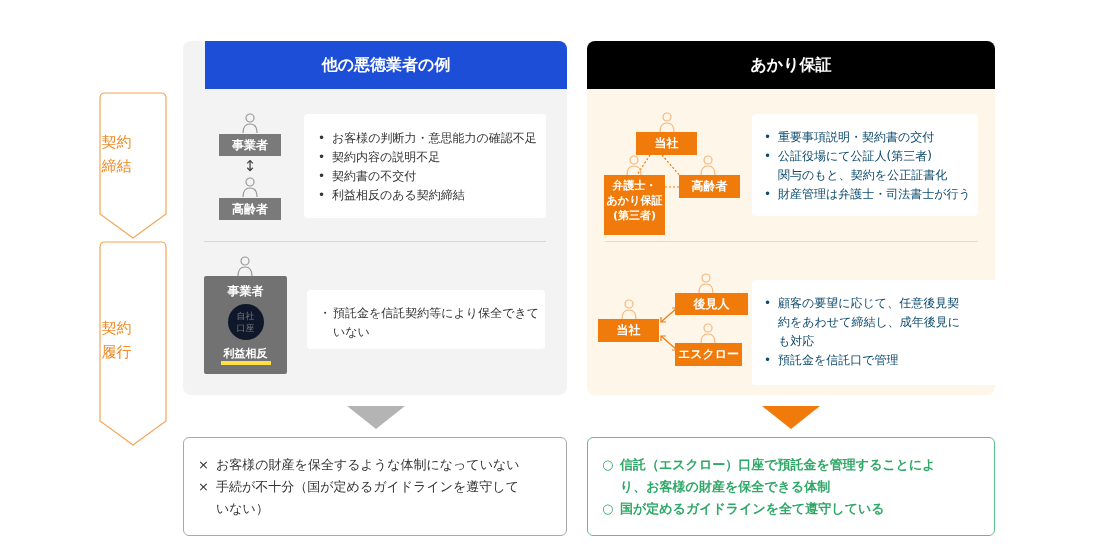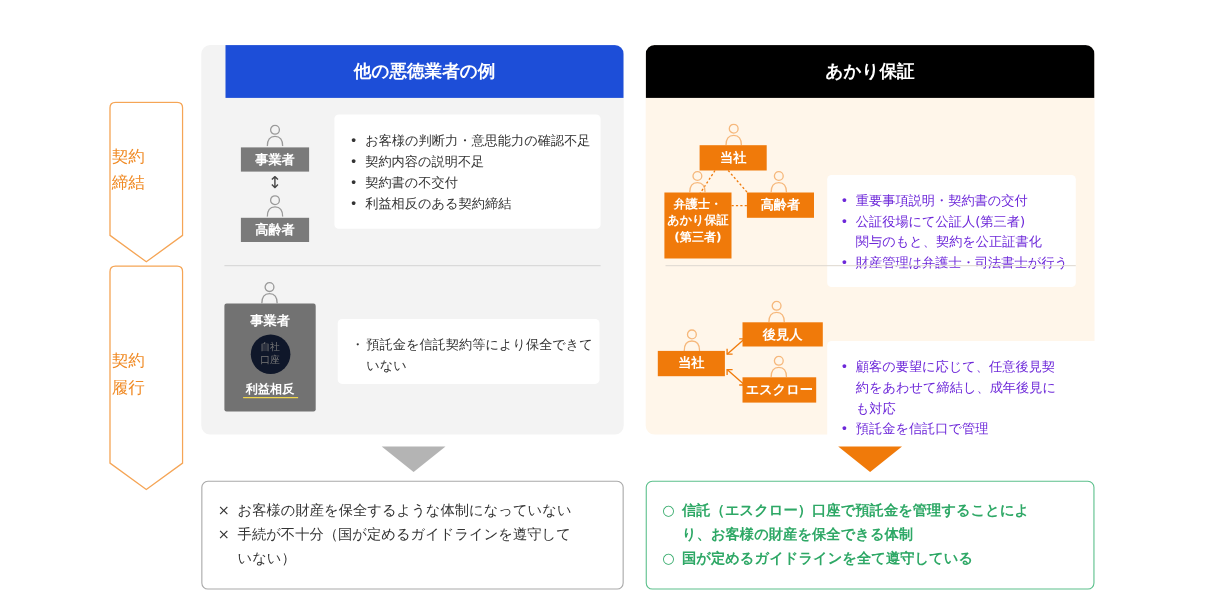--- a/index.html
+++ b/index.html
@@ -11,21 +11,21 @@
   .panel-head{height:48px;line-height:48px;text-align:center;color:#fff;font-size:16px;font-weight:bold;}
   .p-left{left:183px;width:384px;background:#f3f3f3;}
   .p-left .panel-head{background:#1d4ed8;margin-left:22px;}
   .p-right{left:587px;width:408px;background:#fff6ea;}
   .p-right .panel-head{background:#000000;}
   .wbox{position:absolute;background:#fff;border-radius:4px;box-sizing:border-box;}
   .wbox ul{list-style:none;margin:0;padding:0;}
   .wbox li{position:relative;padding-left:14px;font-size:12px;line-height:19px;}
   .wbox li:before{content:"•";position:absolute;left:0;top:0;}
   .gray-text{color:#333;}
-  .orange-text{color:#6d28d9;margin-top:45px;}
+  .orange-text{color:#0c4a6e;}
   .divider{position:absolute;height:1px;}
   .role{position:absolute;color:#fff;font-size:12px;font-weight:bold;text-align:center;box-sizing:border-box;}
   .role.gray{background:#7a7a7a;}
   .role.orange{background:#f07a0a;}
   .person{position:absolute;width:16px;height:20px;}
   .tri{position:absolute;width:0;height:0;border-left:29px solid transparent;border-right:29px solid transparent;border-top:23px solid;}
   .result{position:absolute;top:437px;height:99px;border-radius:6px;box-sizing:border-box;padding:16px 0 0 14px;}
   .result .line{font-size:13px;line-height:22px;position:relative;padding-left:18px;}
   .result .mark{position:absolute;left:0;top:0;}
 </style>
@@ -57,42 +57,42 @@
   <path d="M1 20 Q1 11 8 11 Q15 11 15 20" fill="none" stroke="#9a9a9a" stroke-width="1.2"></path>
 </svg>
 <div class="role gray" style="left:219px;top:134px;width:62px;height:22px;line-height:22px;">事業者</div>
 <div class="abs" style="left:242px;top:156px;width:16px;text-align:center;font-size:15px;color:#444;line-height:20px;">↕</div>
 <svg class="person" style="left:242px;top:177px;" viewBox="0 0 16 20">
   <circle cx="8" cy="5" r="4" fill="none" stroke="#9a9a9a" stroke-width="1.2"></circle>
   <path d="M1 20 Q1 11 8 11 Q15 11 15 20" fill="none" stroke="#9a9a9a" stroke-width="1.2"></path>
 </svg>
 <div class="role gray" style="left:219px;top:198px;width:62px;height:22px;line-height:22px;">高齢者</div>
 
-<div class="wbox gray-text" style="left:304px;top:104px;width:242px;height:104px;padding:15px 0 0 14px;">
+<div class="wbox gray-text" style="left:304px;top:114px;width:242px;height:104px;padding:15px 0 0 14px;">
   <ul>
     <li>お客様の判断力・意思能力の確認不足</li>
     <li>契約内容の説明不足</li>
     <li>契約書の不交付</li>
     <li>利益相反のある契約締結</li>
   </ul>
 </div>
 
 <div class="divider" style="left:204px;top:241px;width:342px;background:#d6d6d6;"></div>
 
 <svg class="person" style="left:237px;top:256px;" viewBox="0 0 16 20">
   <circle cx="8" cy="5" r="4" fill="none" stroke="#9a9a9a" stroke-width="1.2"></circle>
   <path d="M1 20 Q1 11 8 11 Q15 11 15 20" fill="none" stroke="#9a9a9a" stroke-width="1.2"></path>
 </svg>
 <div class="abs" style="left:204px;top:276px;width:83px;height:98px;background:#727272;border-radius:2px;">
   <div style="color:#fff;font-size:12px;font-weight:bold;text-align:center;margin-top:7px;line-height:16px;">事業者</div>
   <div style="width:36px;height:36px;border-radius:50%;background:#0f172a;margin:5px auto 0;color:#777;font-size:9px;line-height:12px;text-align:center;padding-top:6px;box-sizing:border-box;">
     <div>自社</div>
     <div>口座</div>
   </div>
-  <div style="color:#fff;font-size:11px;font-weight:bold;text-align:center;width:50px;margin:6px auto 0;border-bottom:1px solid #fde047;line-height:15px;">利益相反</div>
+  <div style="color:#fff;font-size:11px;font-weight:bold;text-align:center;width:50px;margin:6px auto 0;border-bottom:4px solid #fde047;line-height:15px;">利益相反</div>
 </div>
 
 <div class="wbox gray-text" style="left:307px;top:290px;width:238px;height:59px;padding:14px 0 0 14px;font-size:12px;line-height:19px;">
   <div style="position:relative;padding-left:12px;">
     <span style="position:absolute;left:-2px;">・</span>
     <div>預託金を信託契約等により保全できて</div>
     <div>いない</div>
   </div>
 </div>
 
@@ -155,21 +155,21 @@
   <circle cx="8" cy="5" r="4" fill="none" stroke="#f6b87c" stroke-width="1.2"></circle>
   <path d="M1 20 Q1 11 8 11 Q15 11 15 20" fill="none" stroke="#f6b87c" stroke-width="1.2"></path>
 </svg>
 <div class="role orange" style="left:675px;top:293px;width:73px;height:22px;line-height:22px;">後見人</div>
 <svg class="person" style="left:700px;top:323px;" viewBox="0 0 16 20">
   <circle cx="8" cy="5" r="4" fill="none" stroke="#f6b87c" stroke-width="1.2"></circle>
   <path d="M1 20 Q1 11 8 11 Q15 11 15 20" fill="none" stroke="#f6b87c" stroke-width="1.2"></path>
 </svg>
 <div class="role orange" style="left:675px;top:343px;width:67px;height:23px;line-height:23px;">エスクロー</div>
 
-<div class="wbox orange-text" style="left:752px;top:265px;width:248px;height:105px;padding:14px 0 0 12px;">
+<div class="wbox orange-text" style="left:752px;top:280px;width:248px;height:105px;padding:14px 0 0 12px;">
   <ul>
     <li>
       <div>顧客の要望に応じて、任意後見契</div>
       <div>約をあわせて締結し、成年後見に</div>
       <div>も対応</div>
     </li>
     <li>預託金を信託口で管理</li>
   </ul>
 </div>
 

